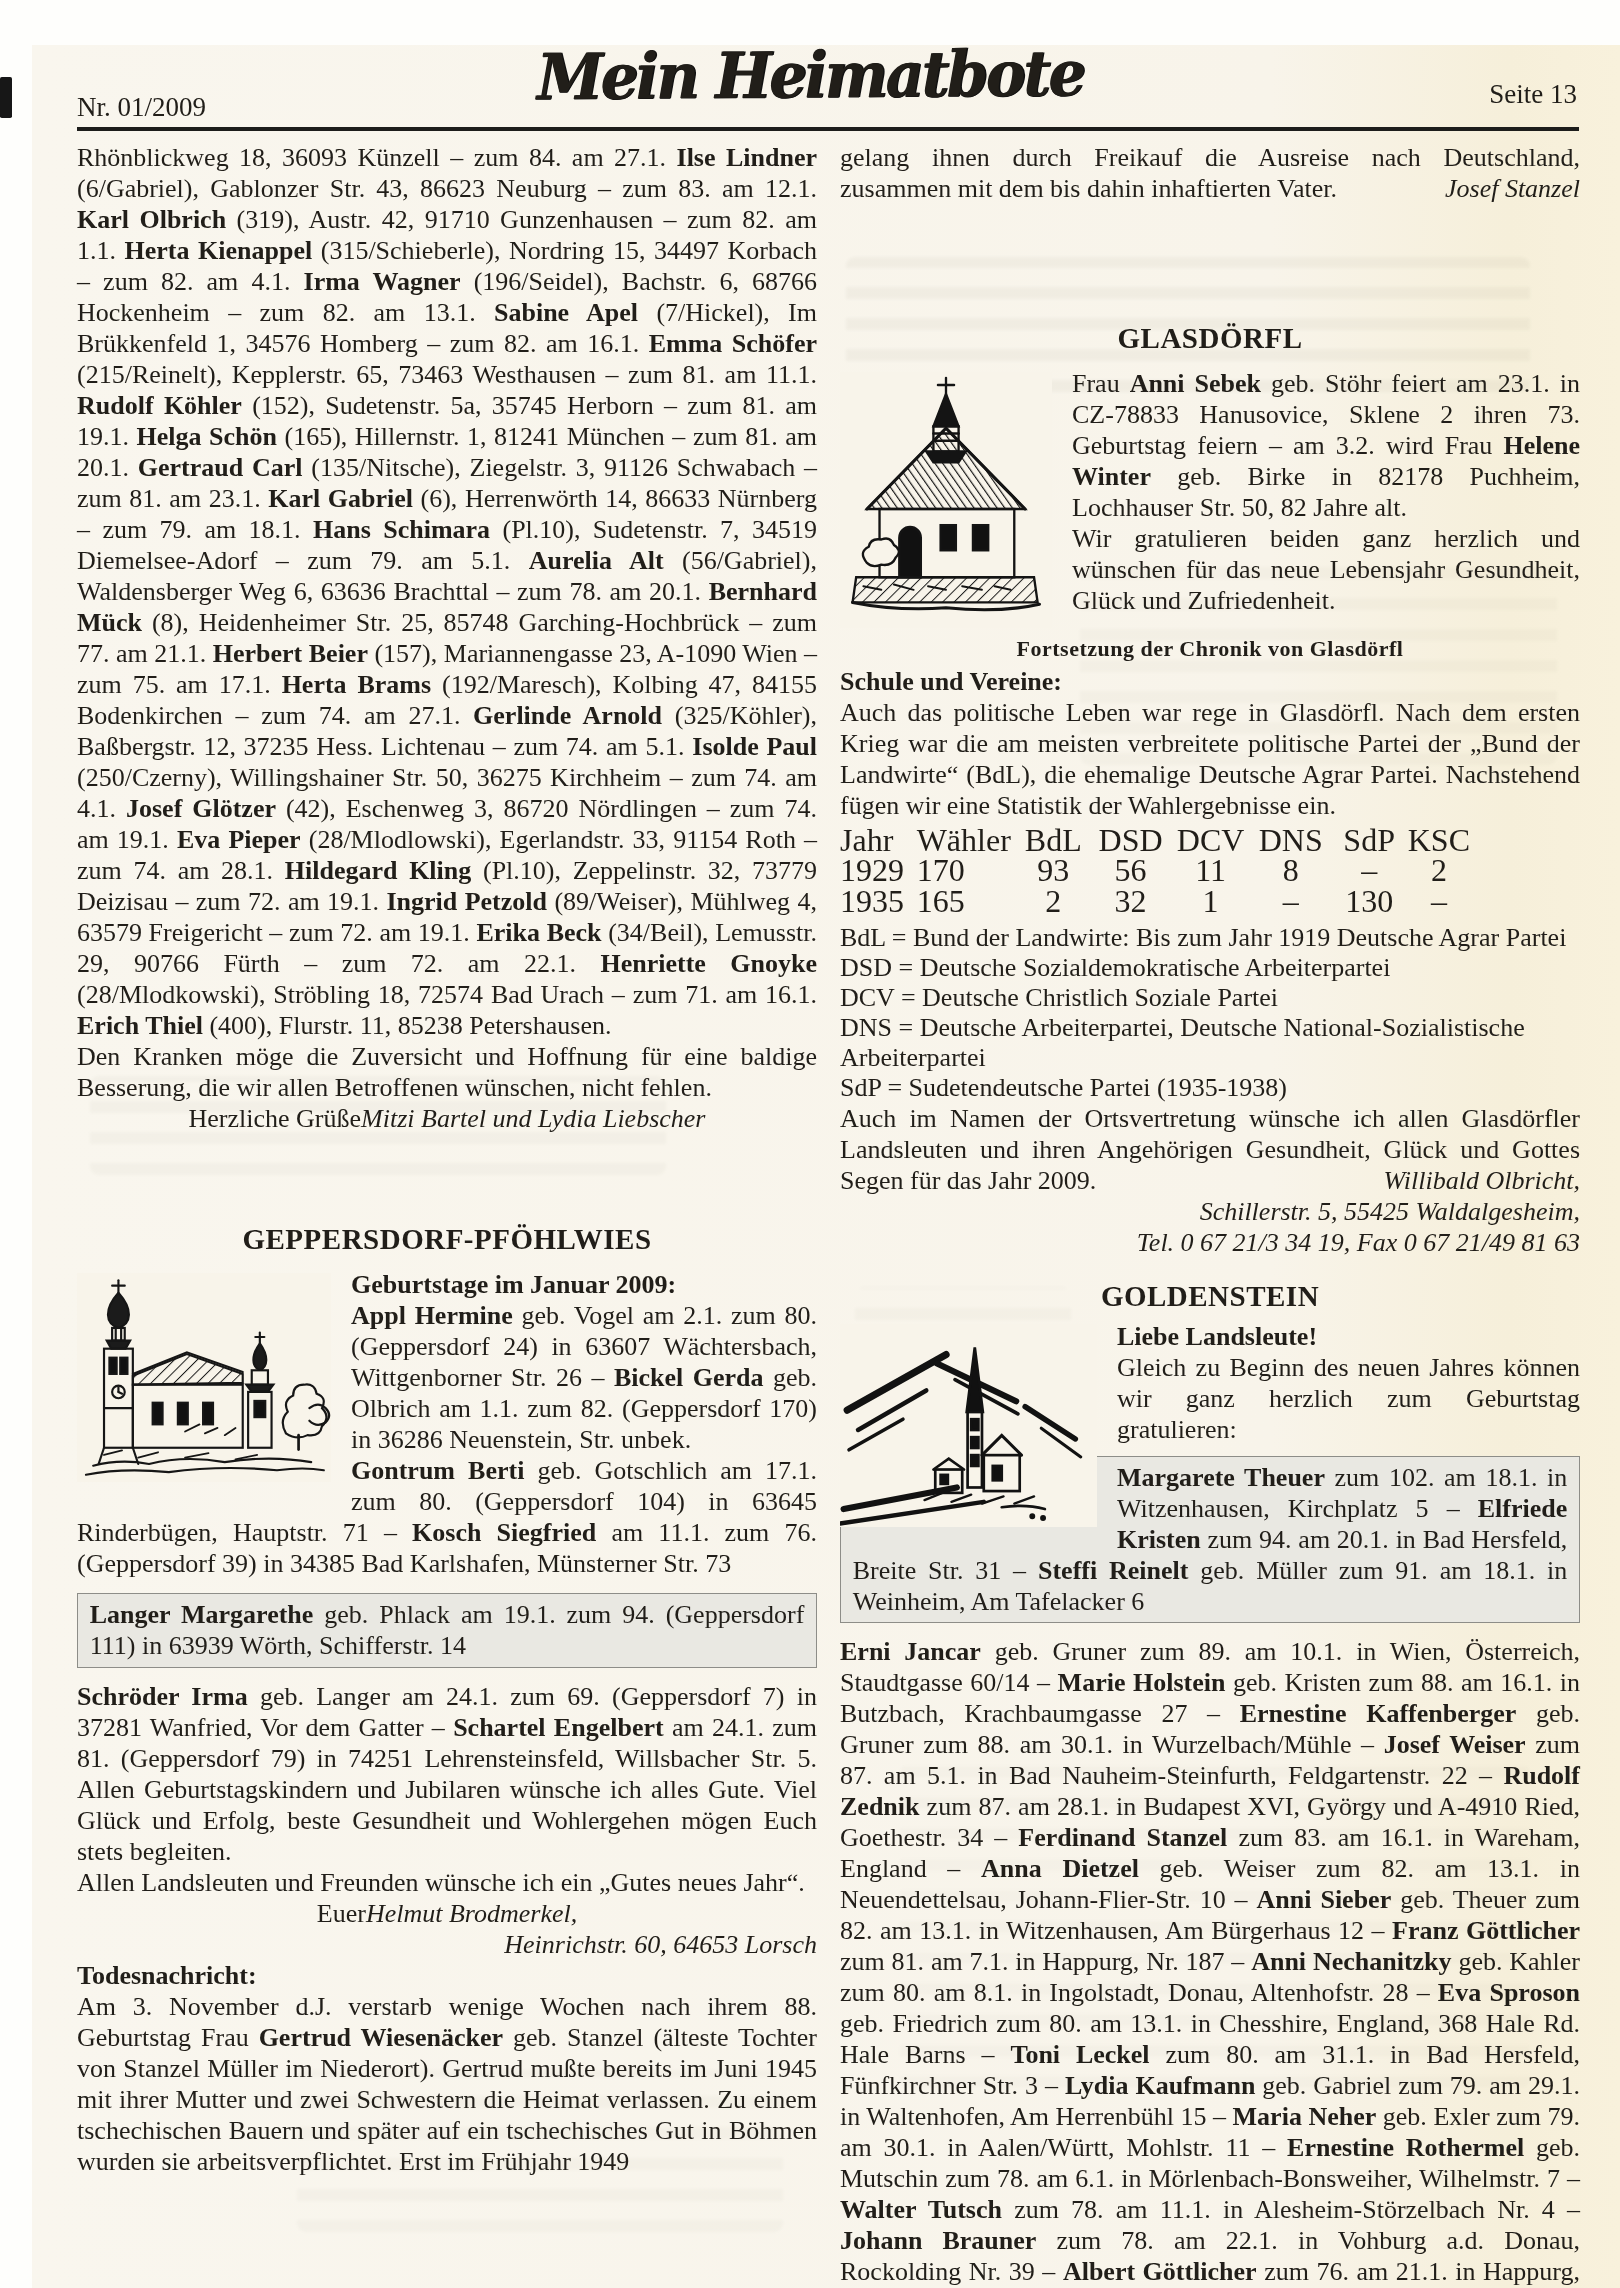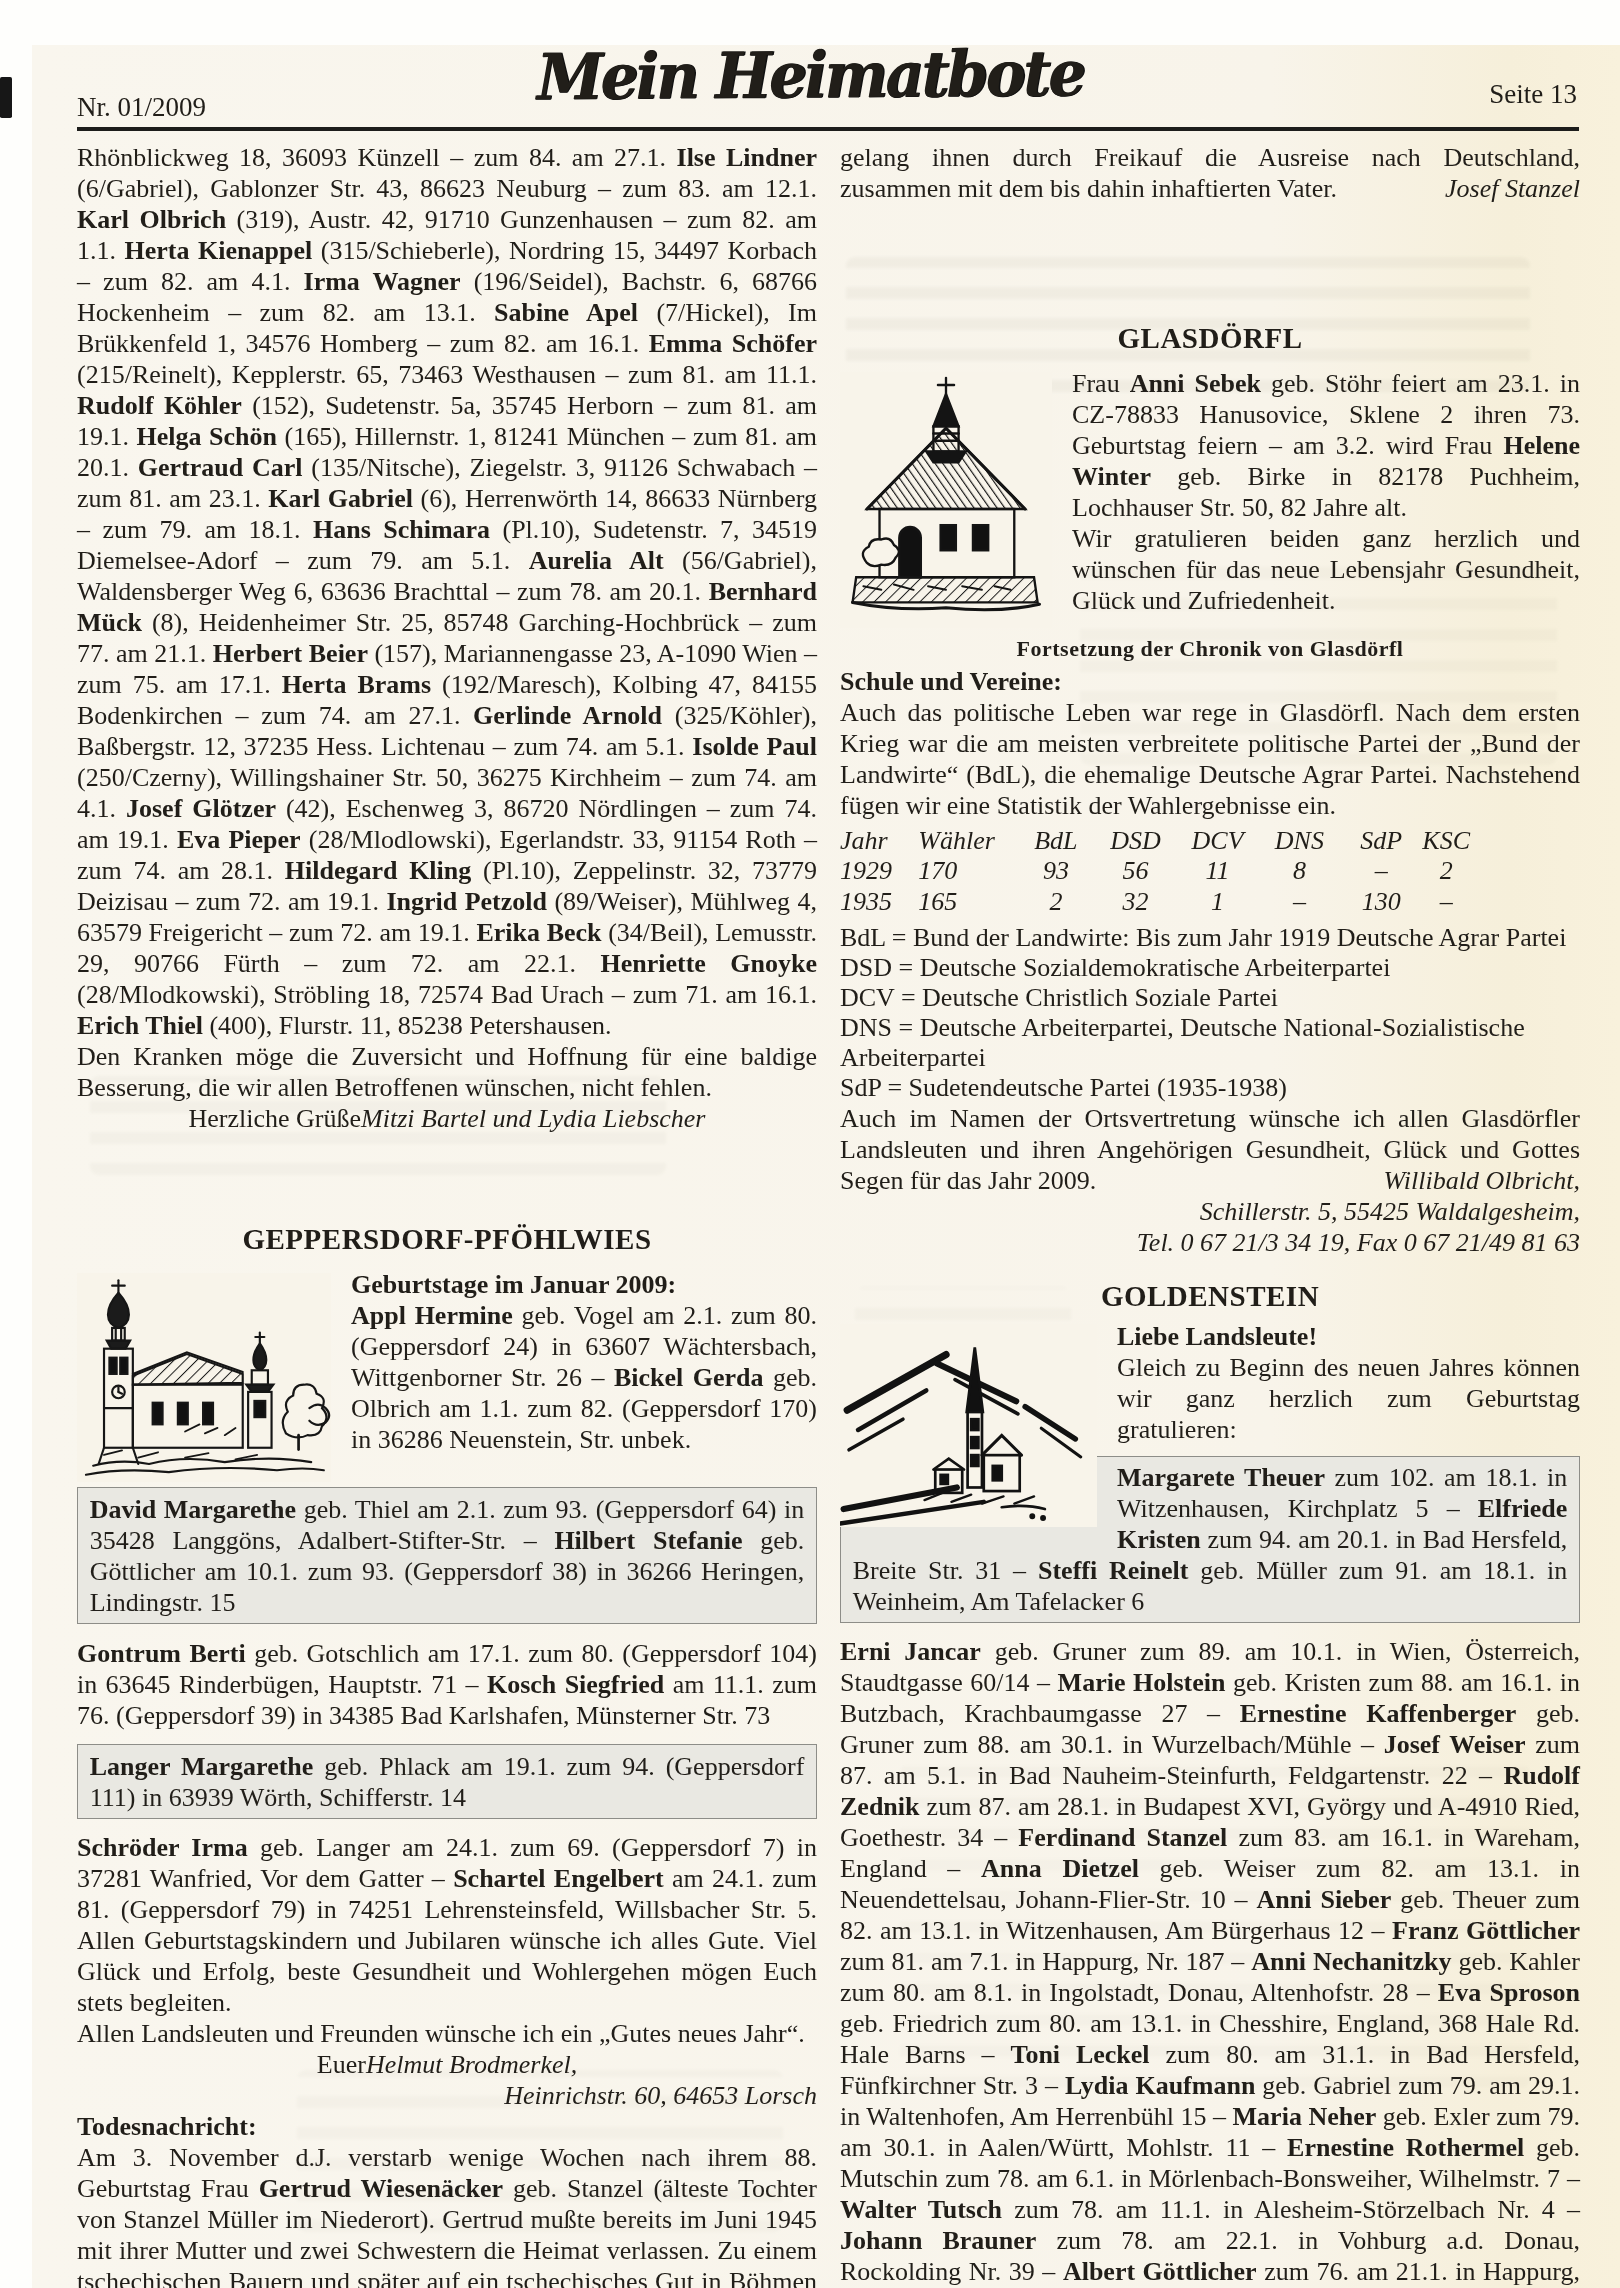--- a/index.html
+++ b/index.html
@@ -36,21 +36,21 @@
   .gray-box{background:#e9e8e2;border:1.8px solid #8d8d88;padding:5.4px 11.7px;margin:13.5px 0;}
   .clear{clear:both;}
   .float-img{float:left;margin:3.6px 20px 5.4px 0;background:#f8f4ea;}
   .sig-row{display:flex;justify-content:center;}
   .right-it{text-align:right;font-style:italic;}
   .overlay-right{text-align:right;font-style:italic;margin-top:-31px;}
   .gap-a{height:90px;}
   .gap-b{height:119px;}
   .gap-c{height:23.4px;}
   
-  table.votes{border-collapse:collapse;margin:3.6px 0 5.4px 0;width:630px;font-size:26px;line-height:29px;font-style:italic;}
+  table.votes{border-collapse:collapse;margin:3.6px 0 5.4px 0;width:630px;font-size:32px;line-height:29px;}
   table.votes td,table.votes th{font-weight:normal;text-align:left;padding:0.9px 0;}
   table.votes th:nth-child(n+3),table.votes td:nth-child(n+3){text-align:center;}
   .legend-line{text-align:left;line-height:30px;}
   
   .bleed{
     position:absolute;pointer-events:none;opacity:.45;filter:blur(1.8px);border-radius:9px;
     background:repeating-linear-gradient(0deg,rgba(118,115,92,.13) 0 11.7px,rgba(118,115,92,0) 11.7px 31px);
   }
 </style>
 </head>
@@ -137,23 +137,20 @@
 
         <path d="M120,176 l16,-8 m6,10 l14,-6 m8,8 l12,-8" stroke-width="2"></path>
         <path d="M18,214 q30,-8 62,-2 q40,-10 84,-2 q50,-8 96,0"></path>
         <path d="M10,224 q40,-8 92,-3 q60,-8 120,-2 q30,-4 52,0"></path>
         <path d="M30,202 l20,-5 m18,8 l22,-6 m30,6 l26,-5 m30,7 l24,-5" stroke-width="2"></path>
       </g>
     </svg>
     <p class="lead-bold">Geburtstage im Januar 2009:</p>
     <p><b>Appl Hermine</b> geb. Vogel am 2.1. zum 80. (Geppersdorf 24) in 63607 Wächtersbach, Wittgenborner Str. 26 – <b>Bickel Gerda</b> geb. Olbrich am 1.1. zum 82. (Geppersdorf 170) in 36286 Neuenstein, Str. unbek.</p>
 
-    <div class="gray-box clear">
-      <p><b>David Margarethe</b> geb. Thiel am 2.1. zum 93. (Geppersdorf 64) in 35428 Langgöns, Adalbert-Stifter-Str. – <b>Hilbert Stefanie</b> geb. Göttlicher am 10.1. zum 93. (Geppersdorf 38) in 36266 Heringen, Lindingstr. 15</p>
-    </div>
 
     <p><b>Gontrum Berti</b> geb. Gotschlich am 17.1. zum 80. (Geppersdorf 104) in 63645 Rinderbügen, Hauptstr. 71 – <b>Kosch Siegfried</b> am 11.1. zum 76. (Geppersdorf 39) in 34385 Bad Karlshafen, Münsterner Str. 73</p>
 
     <div class="gray-box">
       <p><b>Langer Margarethe</b> geb. Phlack am 19.1. zum 94. (Geppersdorf 111) in 63939 Wörth, Schifferstr. 14</p>
     </div>
 
     <p><b>Schröder Irma</b> geb. Langer am 24.1. zum 69. (Geppersdorf 7) in 37281 Wanfried, Vor dem Gatter – <b>Schartel Engelbert</b> am 24.1. zum 81. (Geppersdorf 79) in 74251 Lehrensteinsfeld, Willsbacher Str. 5. Allen Geburtstagskindern und Jubilaren wünsche ich alles Gute. Viel Glück und Erfolg, beste Gesundheit und Wohlergehen mögen Euch stets begleiten.</p>
     <p>Allen Landsleuten und Freunden wünsche ich ein „Gutes neues Jahr“.</p>
     <div class="sig-row">

